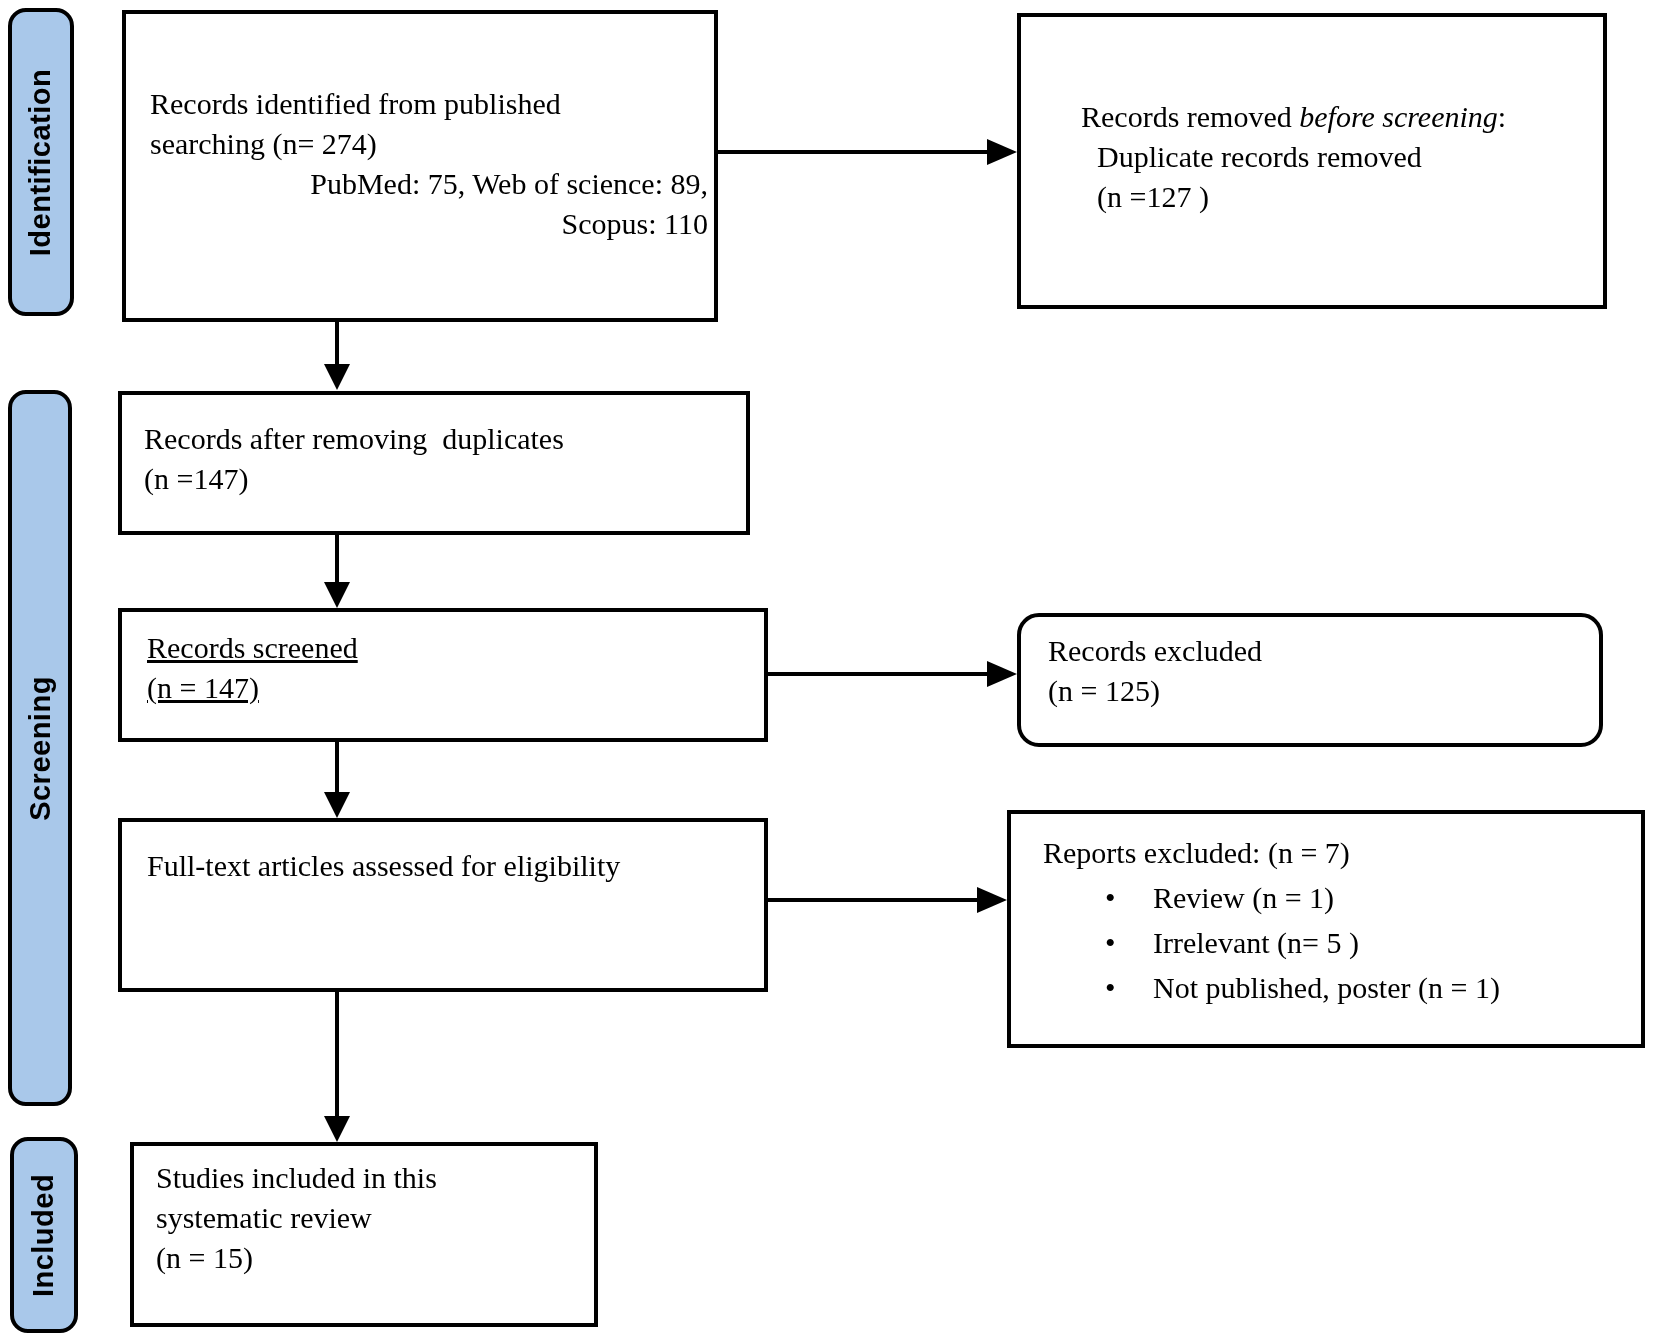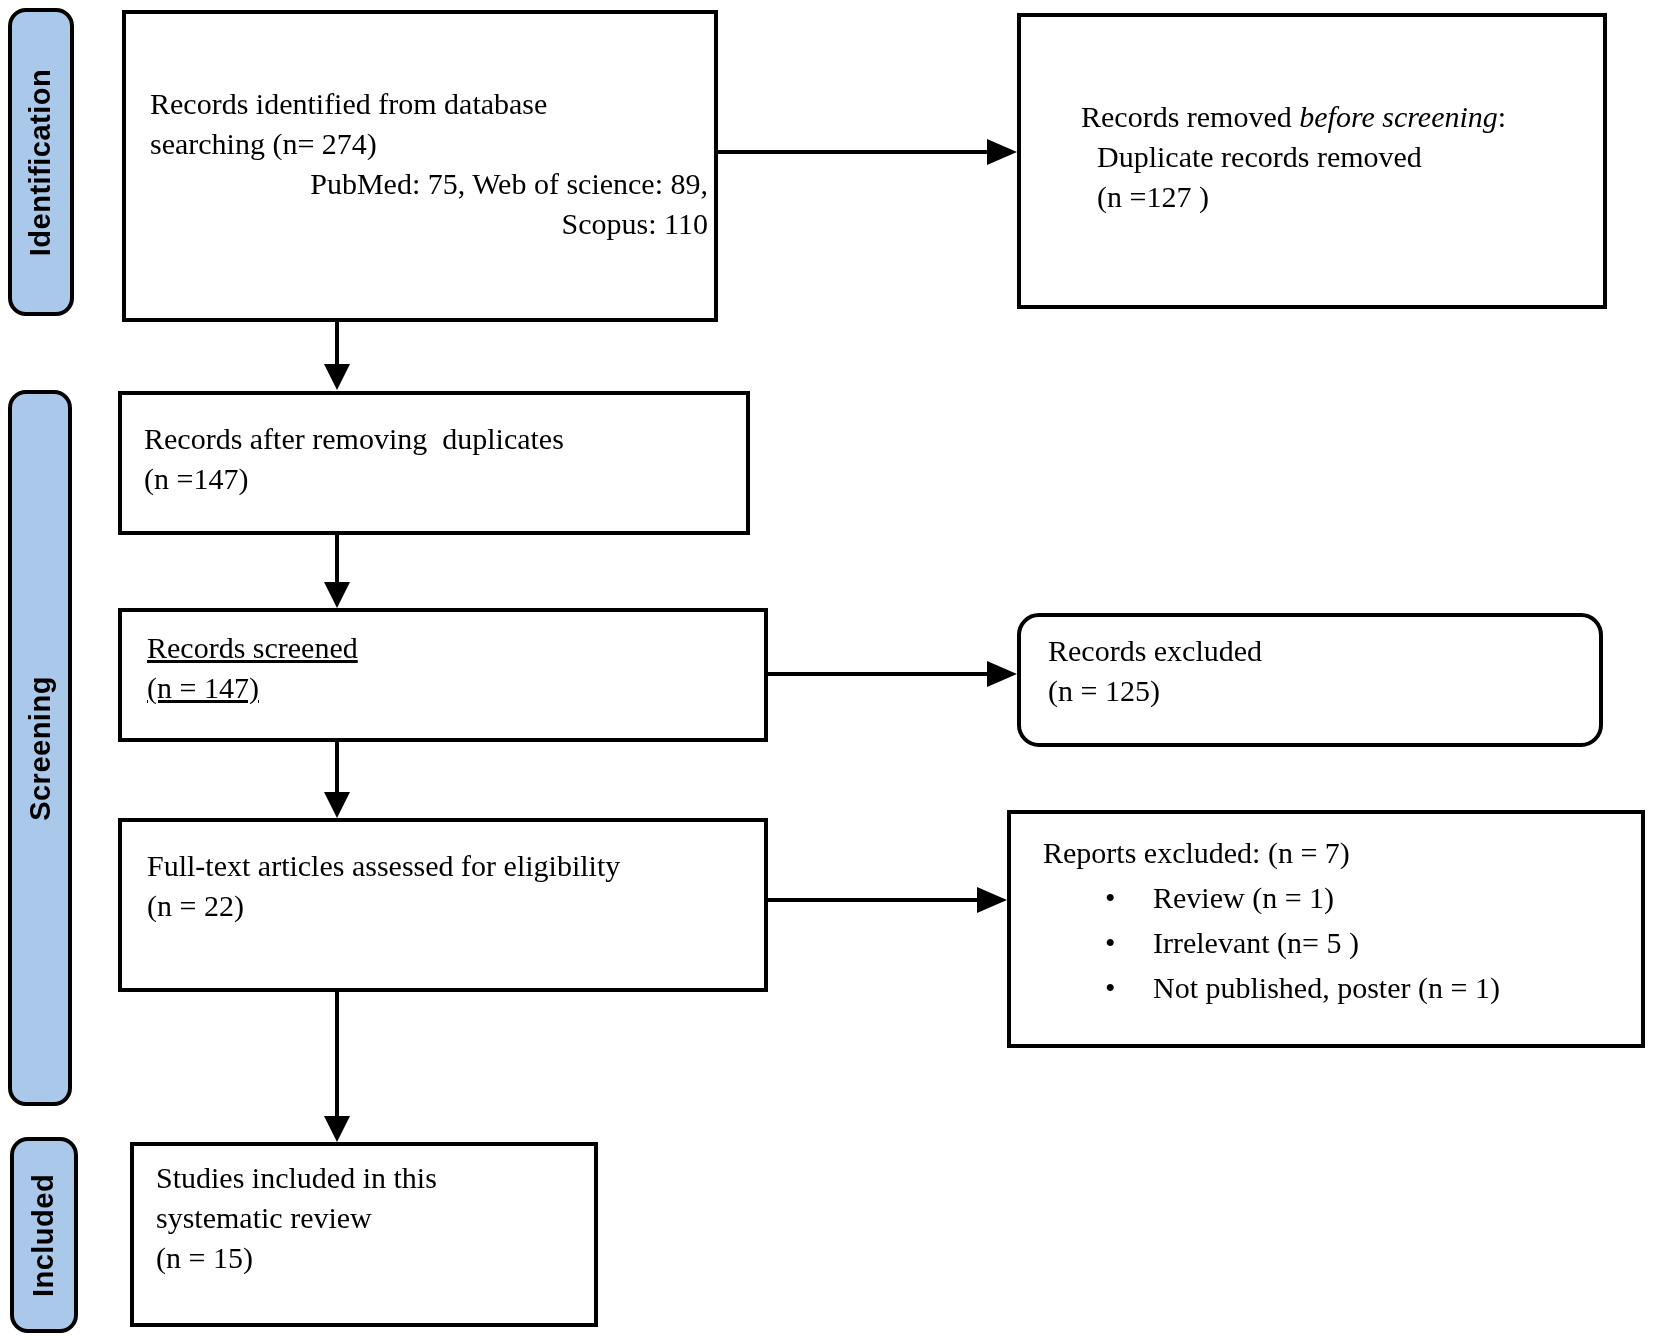--- a/index.html
+++ b/index.html
@@ -86,21 +86,21 @@
 
   <div class="stage" style="left:8px; top:390px; width:64px; height:716px;">
     <span class="stage-text">Screening</span>
   </div>
 
   <div class="stage" style="left:10px; top:1137px; width:68px; height:196px;">
     <span class="stage-text">Included</span>
   </div>
 
   <div class="box box-identified">
-    <div class="line">Records identified from database</div>
+    <div class="line">Records identified from published</div>
     <div class="line">searching (n= 274)</div>
     <div class="line indent">PubMed: 75, Web of science: 89,</div>
     <div class="line indent">Scopus: 110</div>
   </div>
 
   <div class="box box-removed">
     <div class="line"><span>Records removed </span><span class="italic">before screening</span><span>:</span></div>
     <div class="line indent">Duplicate records removed</div>
     <div class="line indent">(n =127 )</div>
   </div>
@@ -115,21 +115,20 @@
     <div class="line">(n = 147)</div>
   </div>
 
   <div class="box box-excluded">
     <div class="line">Records excluded</div>
     <div class="line">(n = 125)</div>
   </div>
 
   <div class="box box-fulltext">
     <div class="line">Full-text articles assessed for eligibility</div>
-    <div class="line">(n = 22)</div>
   </div>
 
   <div class="box box-reports">
     <div class="line">Reports excluded: (n = 7)</div>
     <div class="bullet-row">
       <span class="bullet">•</span>
       <span class="line">Review (n = 1)</span>
     </div>
     <div class="bullet-row">
       <span class="bullet">•</span>

